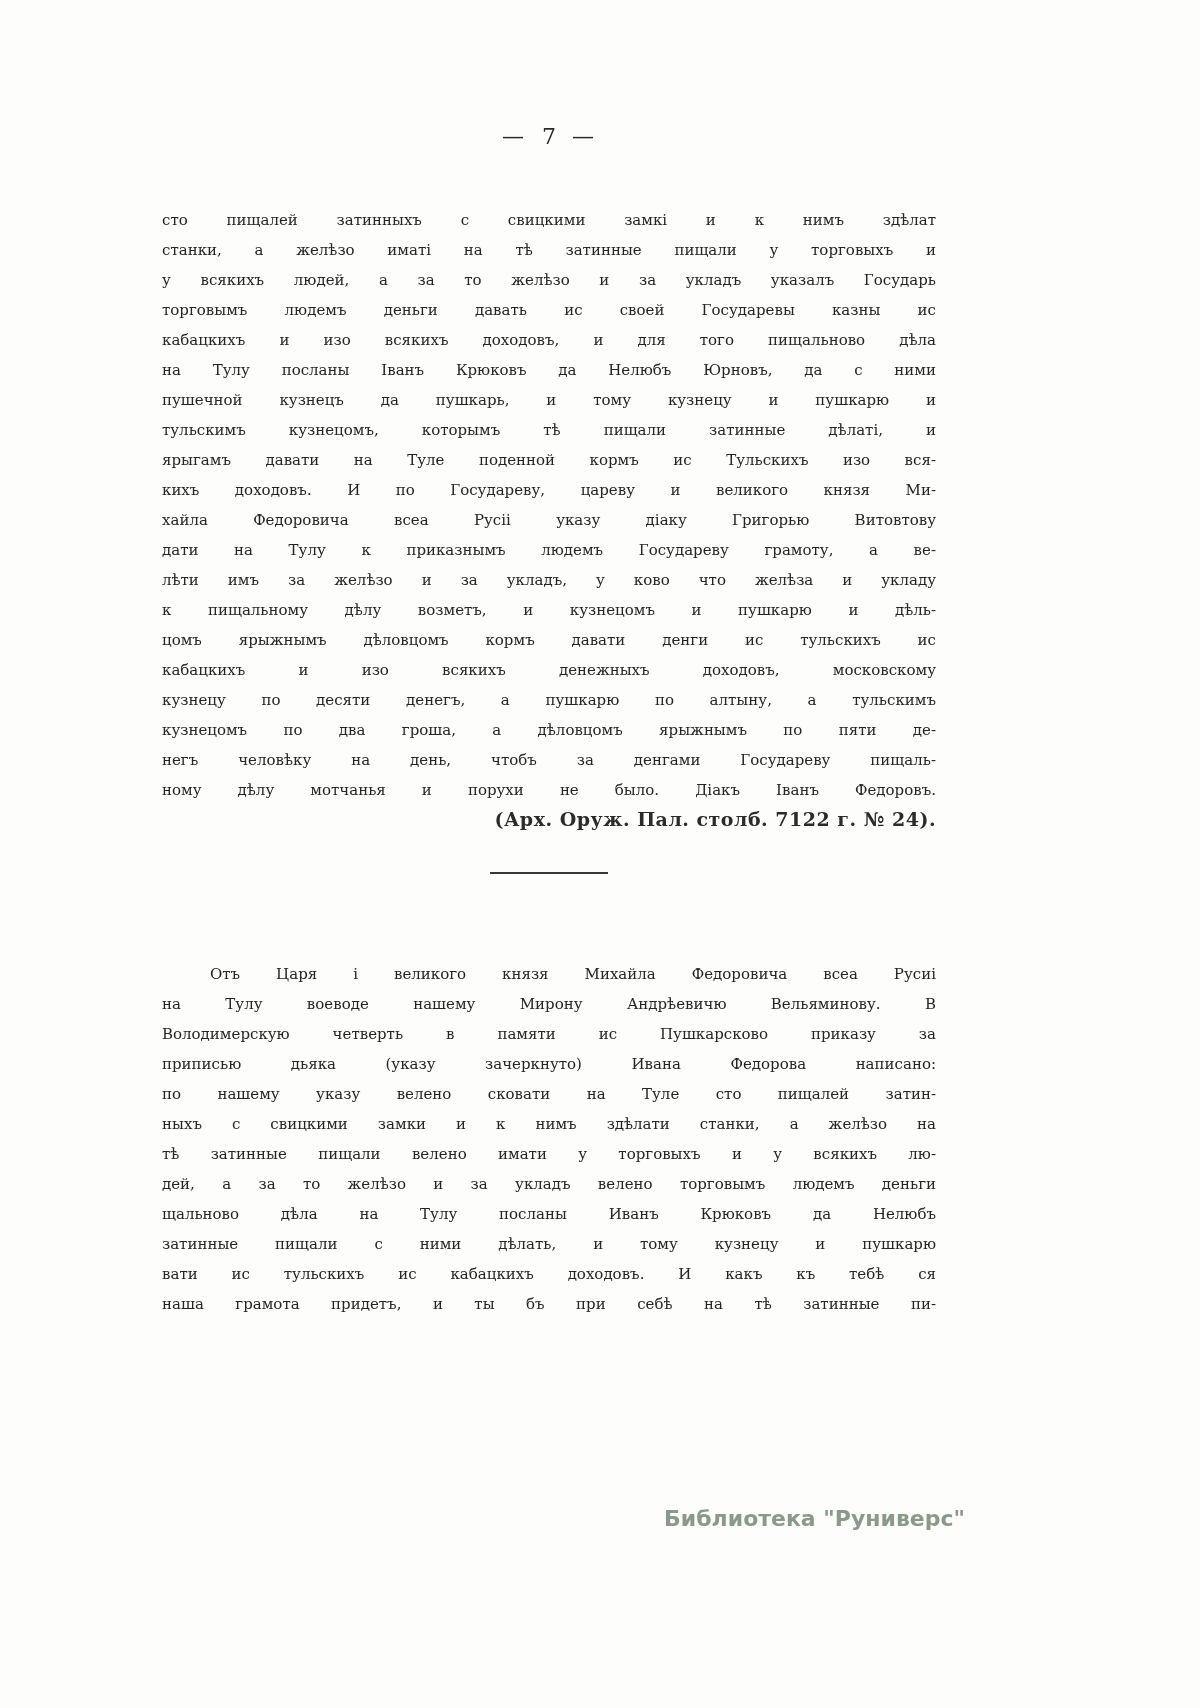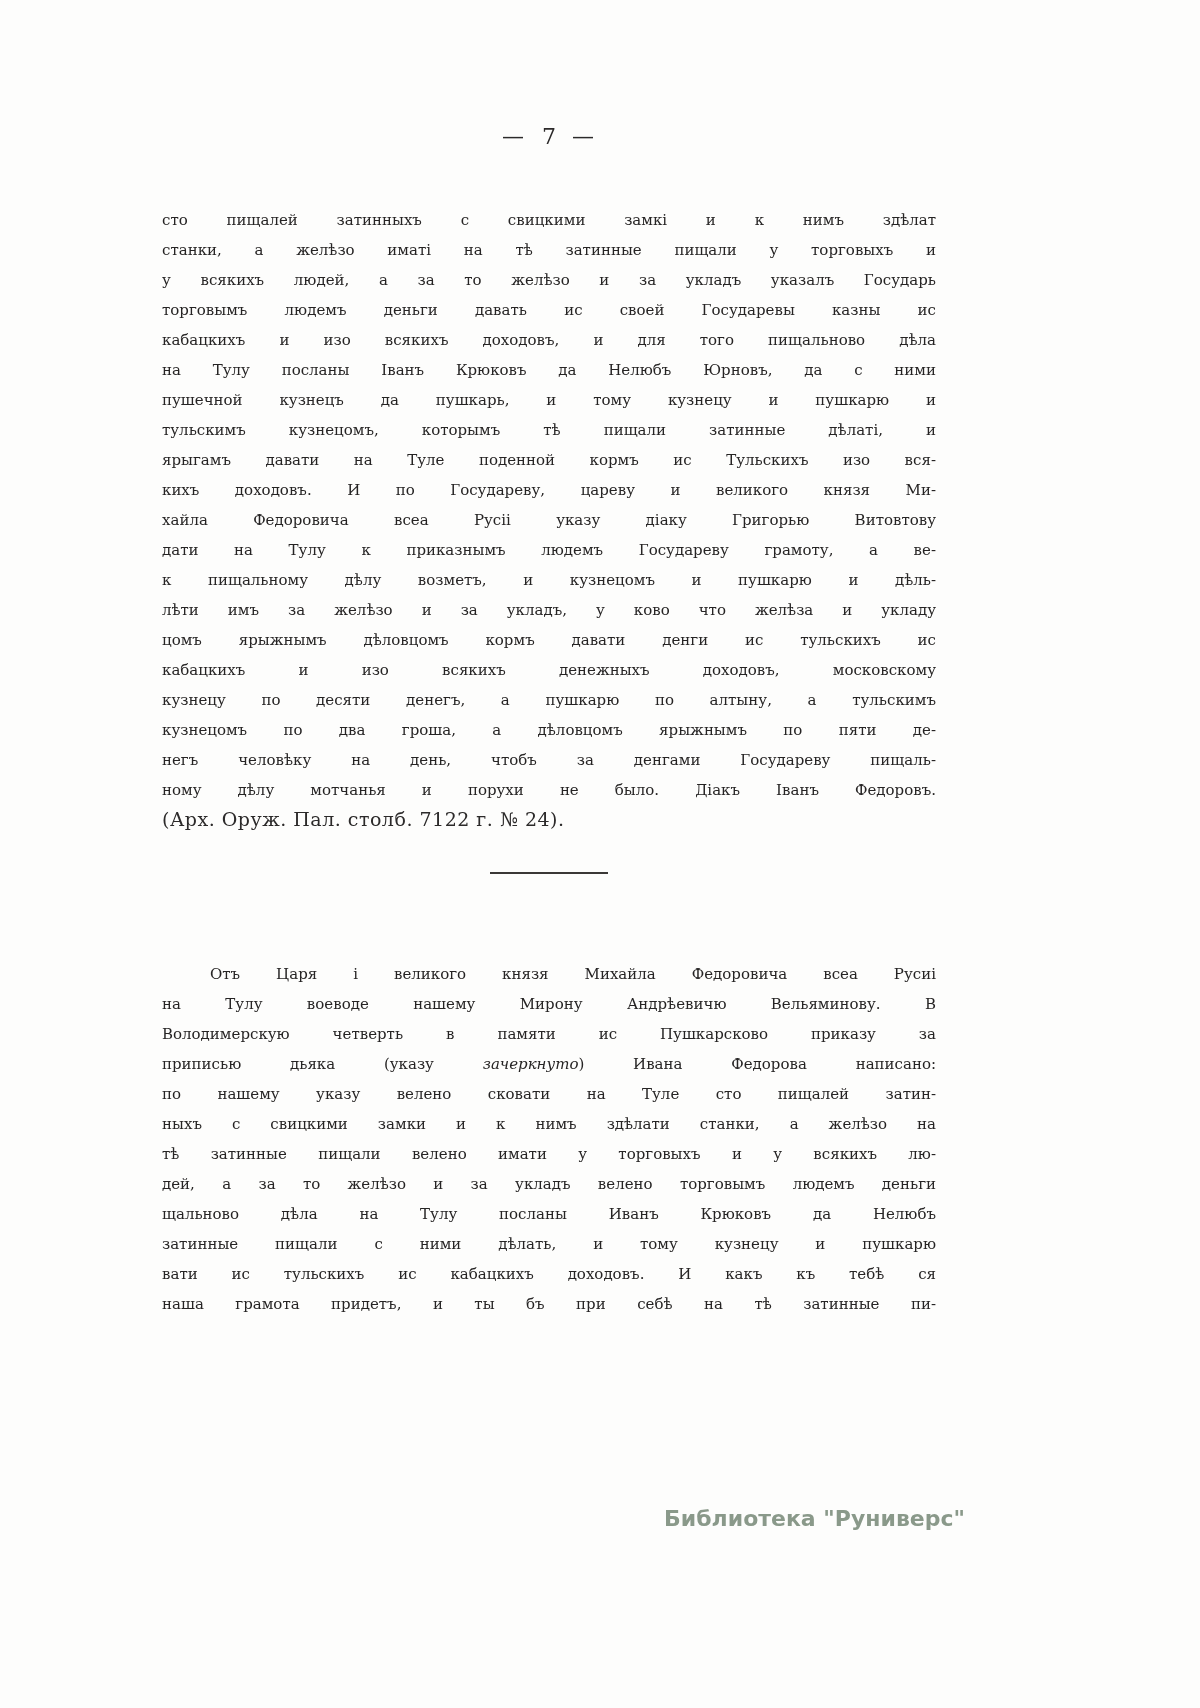--- a/index.html
+++ b/index.html
@@ -34,41 +34,41 @@
   #p1 { top: 184px; }
   .line {
     height: 30px;
     text-align: justify;
     text-align-last: justify;
     white-space: normal;
     word-spacing: 1px;
   }
   .citation {
     top: 808px;
-    text-align: left;
+    text-align: right;
     font-size: 19px;
-    font-weight: normal;
+    font-weight: bold;
     color: #2c2a2a;
     letter-spacing: 0.5px;
   }
   .divider {
     top: 872px;
     left: 162px;
     width: 774px;
     position: absolute;
   }
   .divider .rule {
     width: 118px;
     height: 0;
     border-top: 2px solid #3a3836;
     margin: 0 auto;
   }
   #p2 { top: 938px; }
   #p2a .line:first-child { text-indent: 48px; }
-  .it { font-style: italic; }
+  .it { }
   .watermark {
     position: absolute;
     top: 1506px;
     right: 235px;
     font-family: "DejaVu Sans", sans-serif;
     font-size: 22px;
     font-weight: bold;
     color: #8a998a;
   }
 </style>
@@ -87,22 +87,22 @@
       <div class="line">у всякихъ людей, а за то желѣзо и за укладъ указалъ Государь</div>
       <div class="line">торговымъ людемъ деньги давать ис своей Государевы казны ис</div>
       <div class="line">кабацкихъ и изо всякихъ доходовъ, и для того пищальново дѣла</div>
       <div class="line">на Тулу посланы Іванъ Крюковъ да Нелюбъ Юрновъ, да с ними</div>
       <div class="line">пушечной кузнецъ да пушкарь, и тому кузнецу и пушкарю и</div>
       <div class="line">тульскимъ кузнецомъ, которымъ тѣ пищали затинные дѣлаті, и</div>
       <div class="line">ярыгамъ давати на Туле поденной кормъ ис Тульскихъ изо вся-</div>
       <div class="line">кихъ доходовъ. И по Государеву, цареву и великого князя Ми-</div>
       <div class="line">хайла Федоровича всеа Русіі указу діаку Григорью Витовтову</div>
       <div class="line">дати на Тулу к приказнымъ людемъ Государеву грамоту, а ве-</div>
+      <div class="line">лѣти имъ за желѣзо и за укладъ, у ково что желѣза и укладу</div>
       <div class="line">к пищальному дѣлу возметъ, и кузнецомъ и пушкарю и дѣль-</div>
-      <div class="line">лѣти имъ за желѣзо и за укладъ, у ково что желѣза и укладу</div>
       <div class="line">цомъ ярыжнымъ дѣловцомъ кормъ давати денги ис тульскихъ ис</div>
       <div class="line">кабацкихъ и изо всякихъ денежныхъ доходовъ, московскому</div>
       <div class="line">кузнецу по десяти денегъ, а пушкарю по алтыну, а тульскимъ</div>
       <div class="line">кузнецомъ по два гроша, а дѣловцомъ ярыжнымъ по пяти де-</div>
       <div class="line">негъ человѣку на день, чтобъ за денгами Государеву пищаль-</div>
       <div class="line">ному дѣлу мотчанья и порухи не было. Діакъ Іванъ Федоровъ.</div>
     </div>
 
   <div class="column citation">(Арх. Оруж. Пал. столб. 7122 г. № 24).</div>
 

